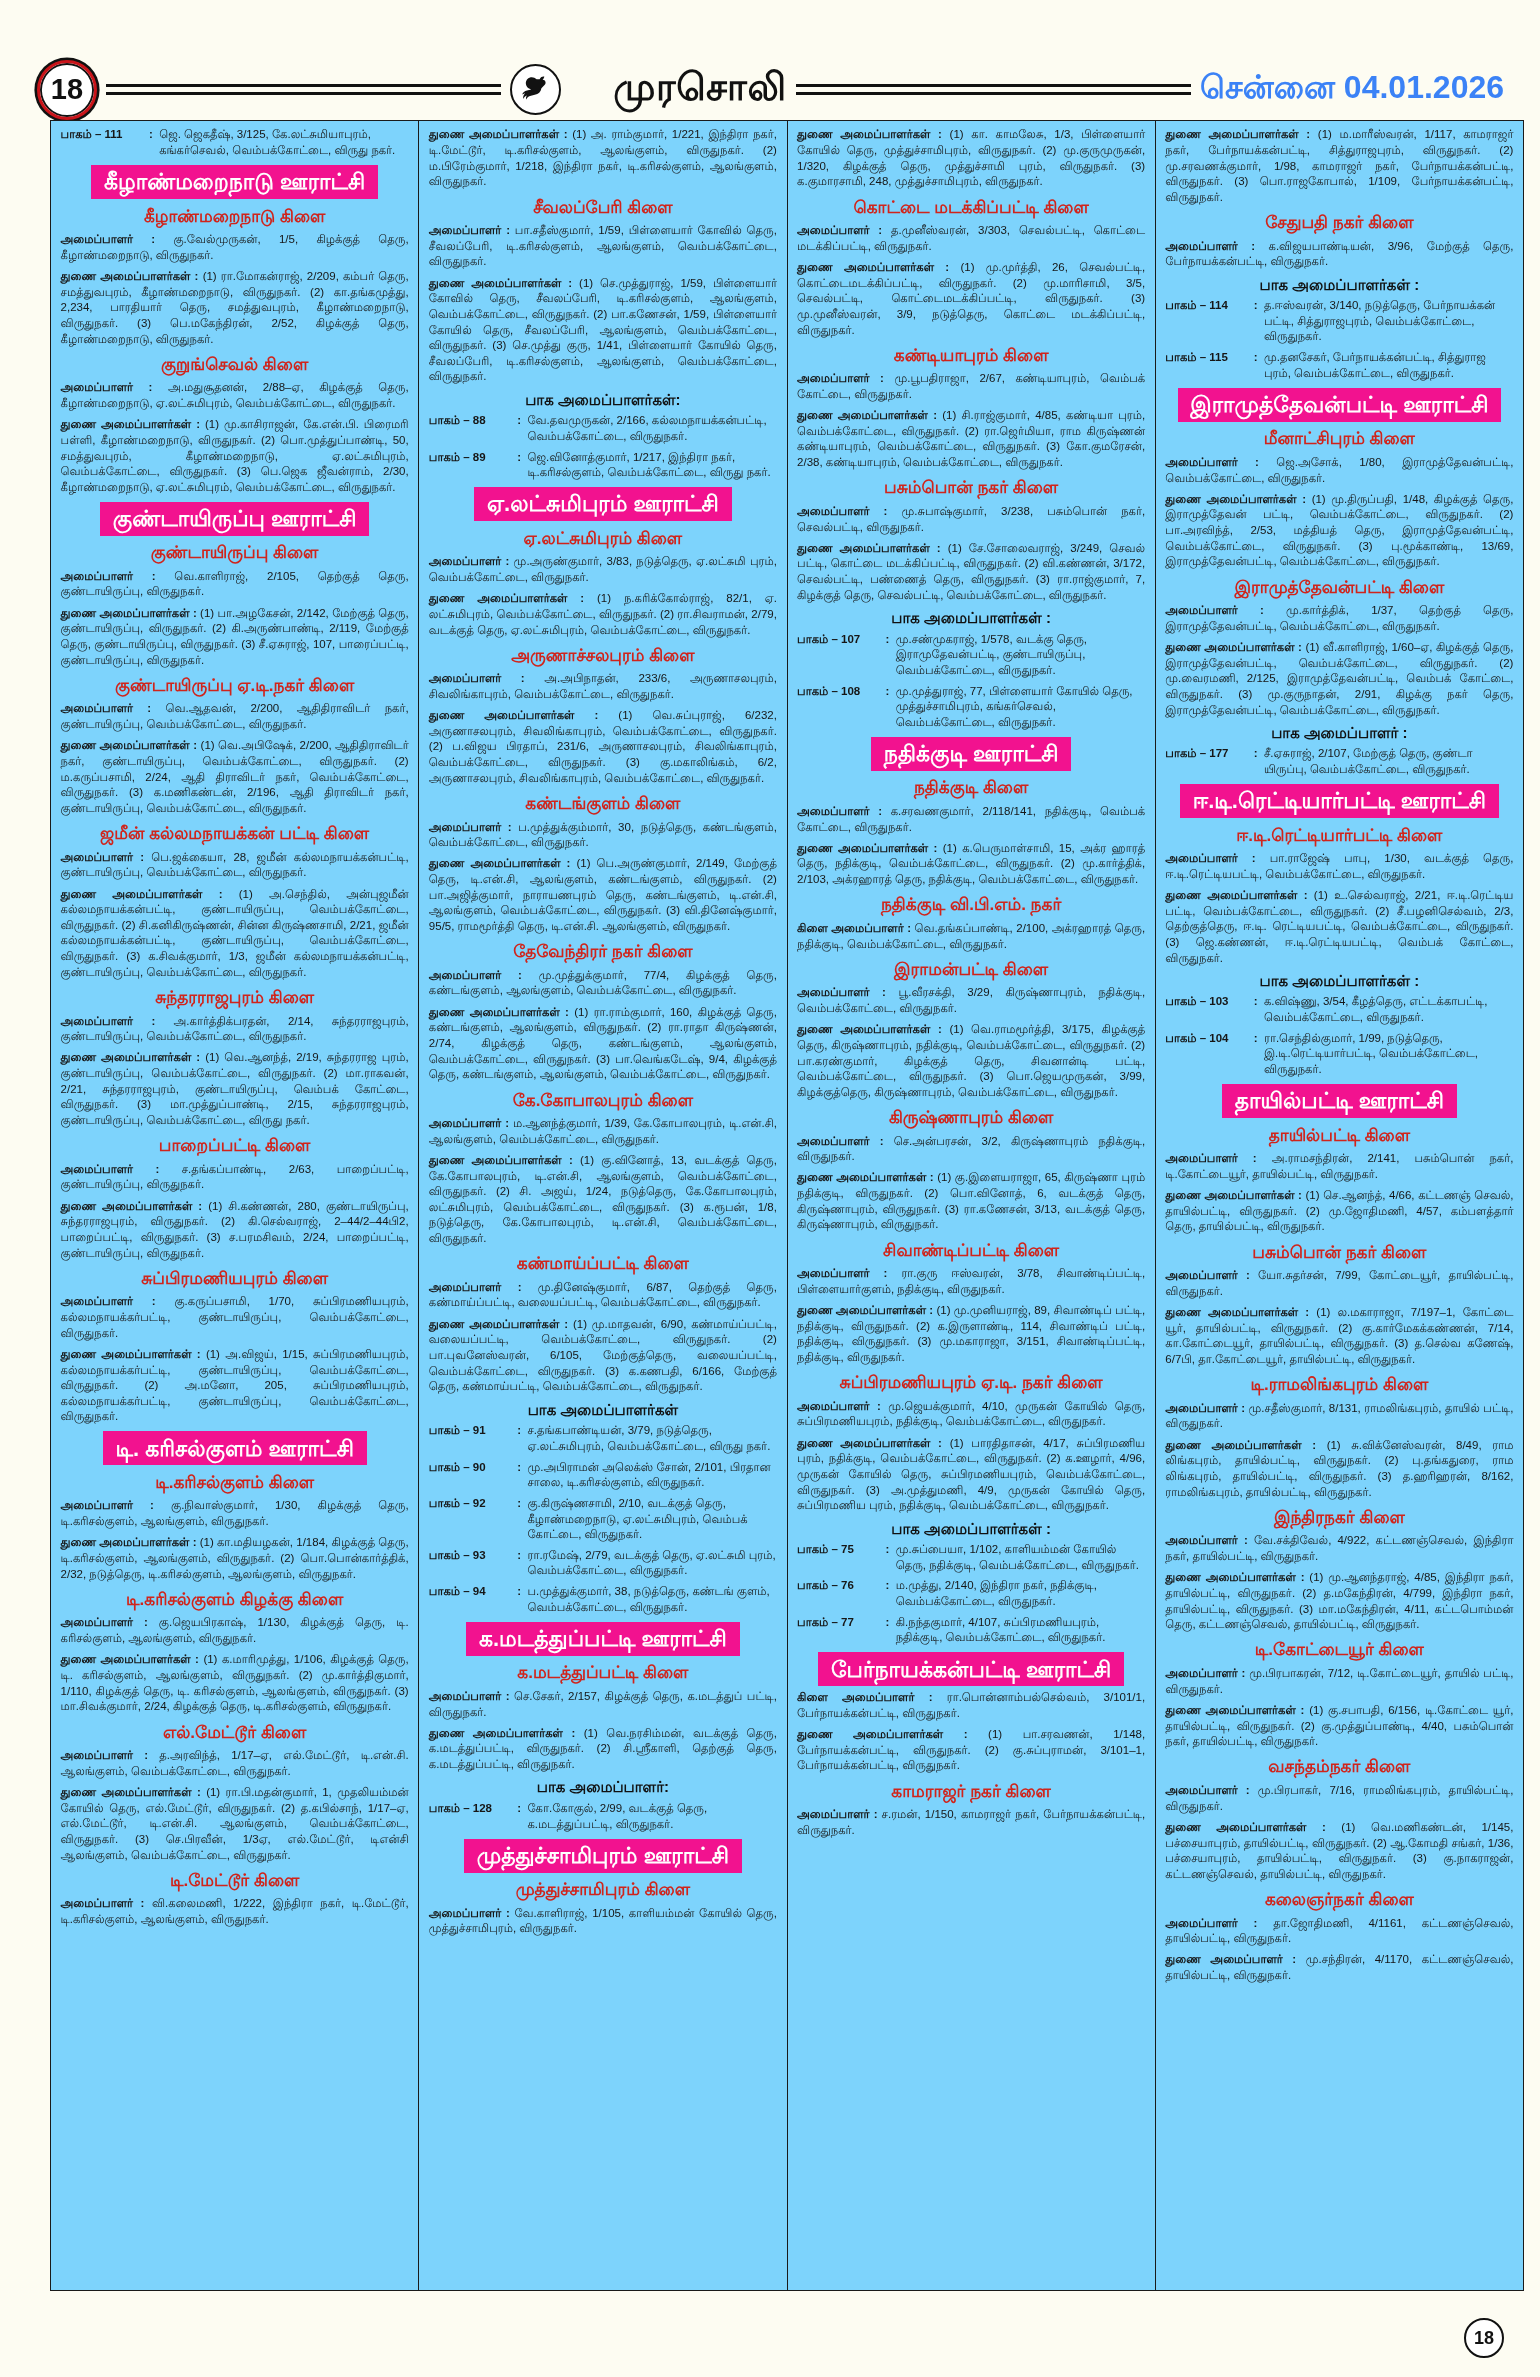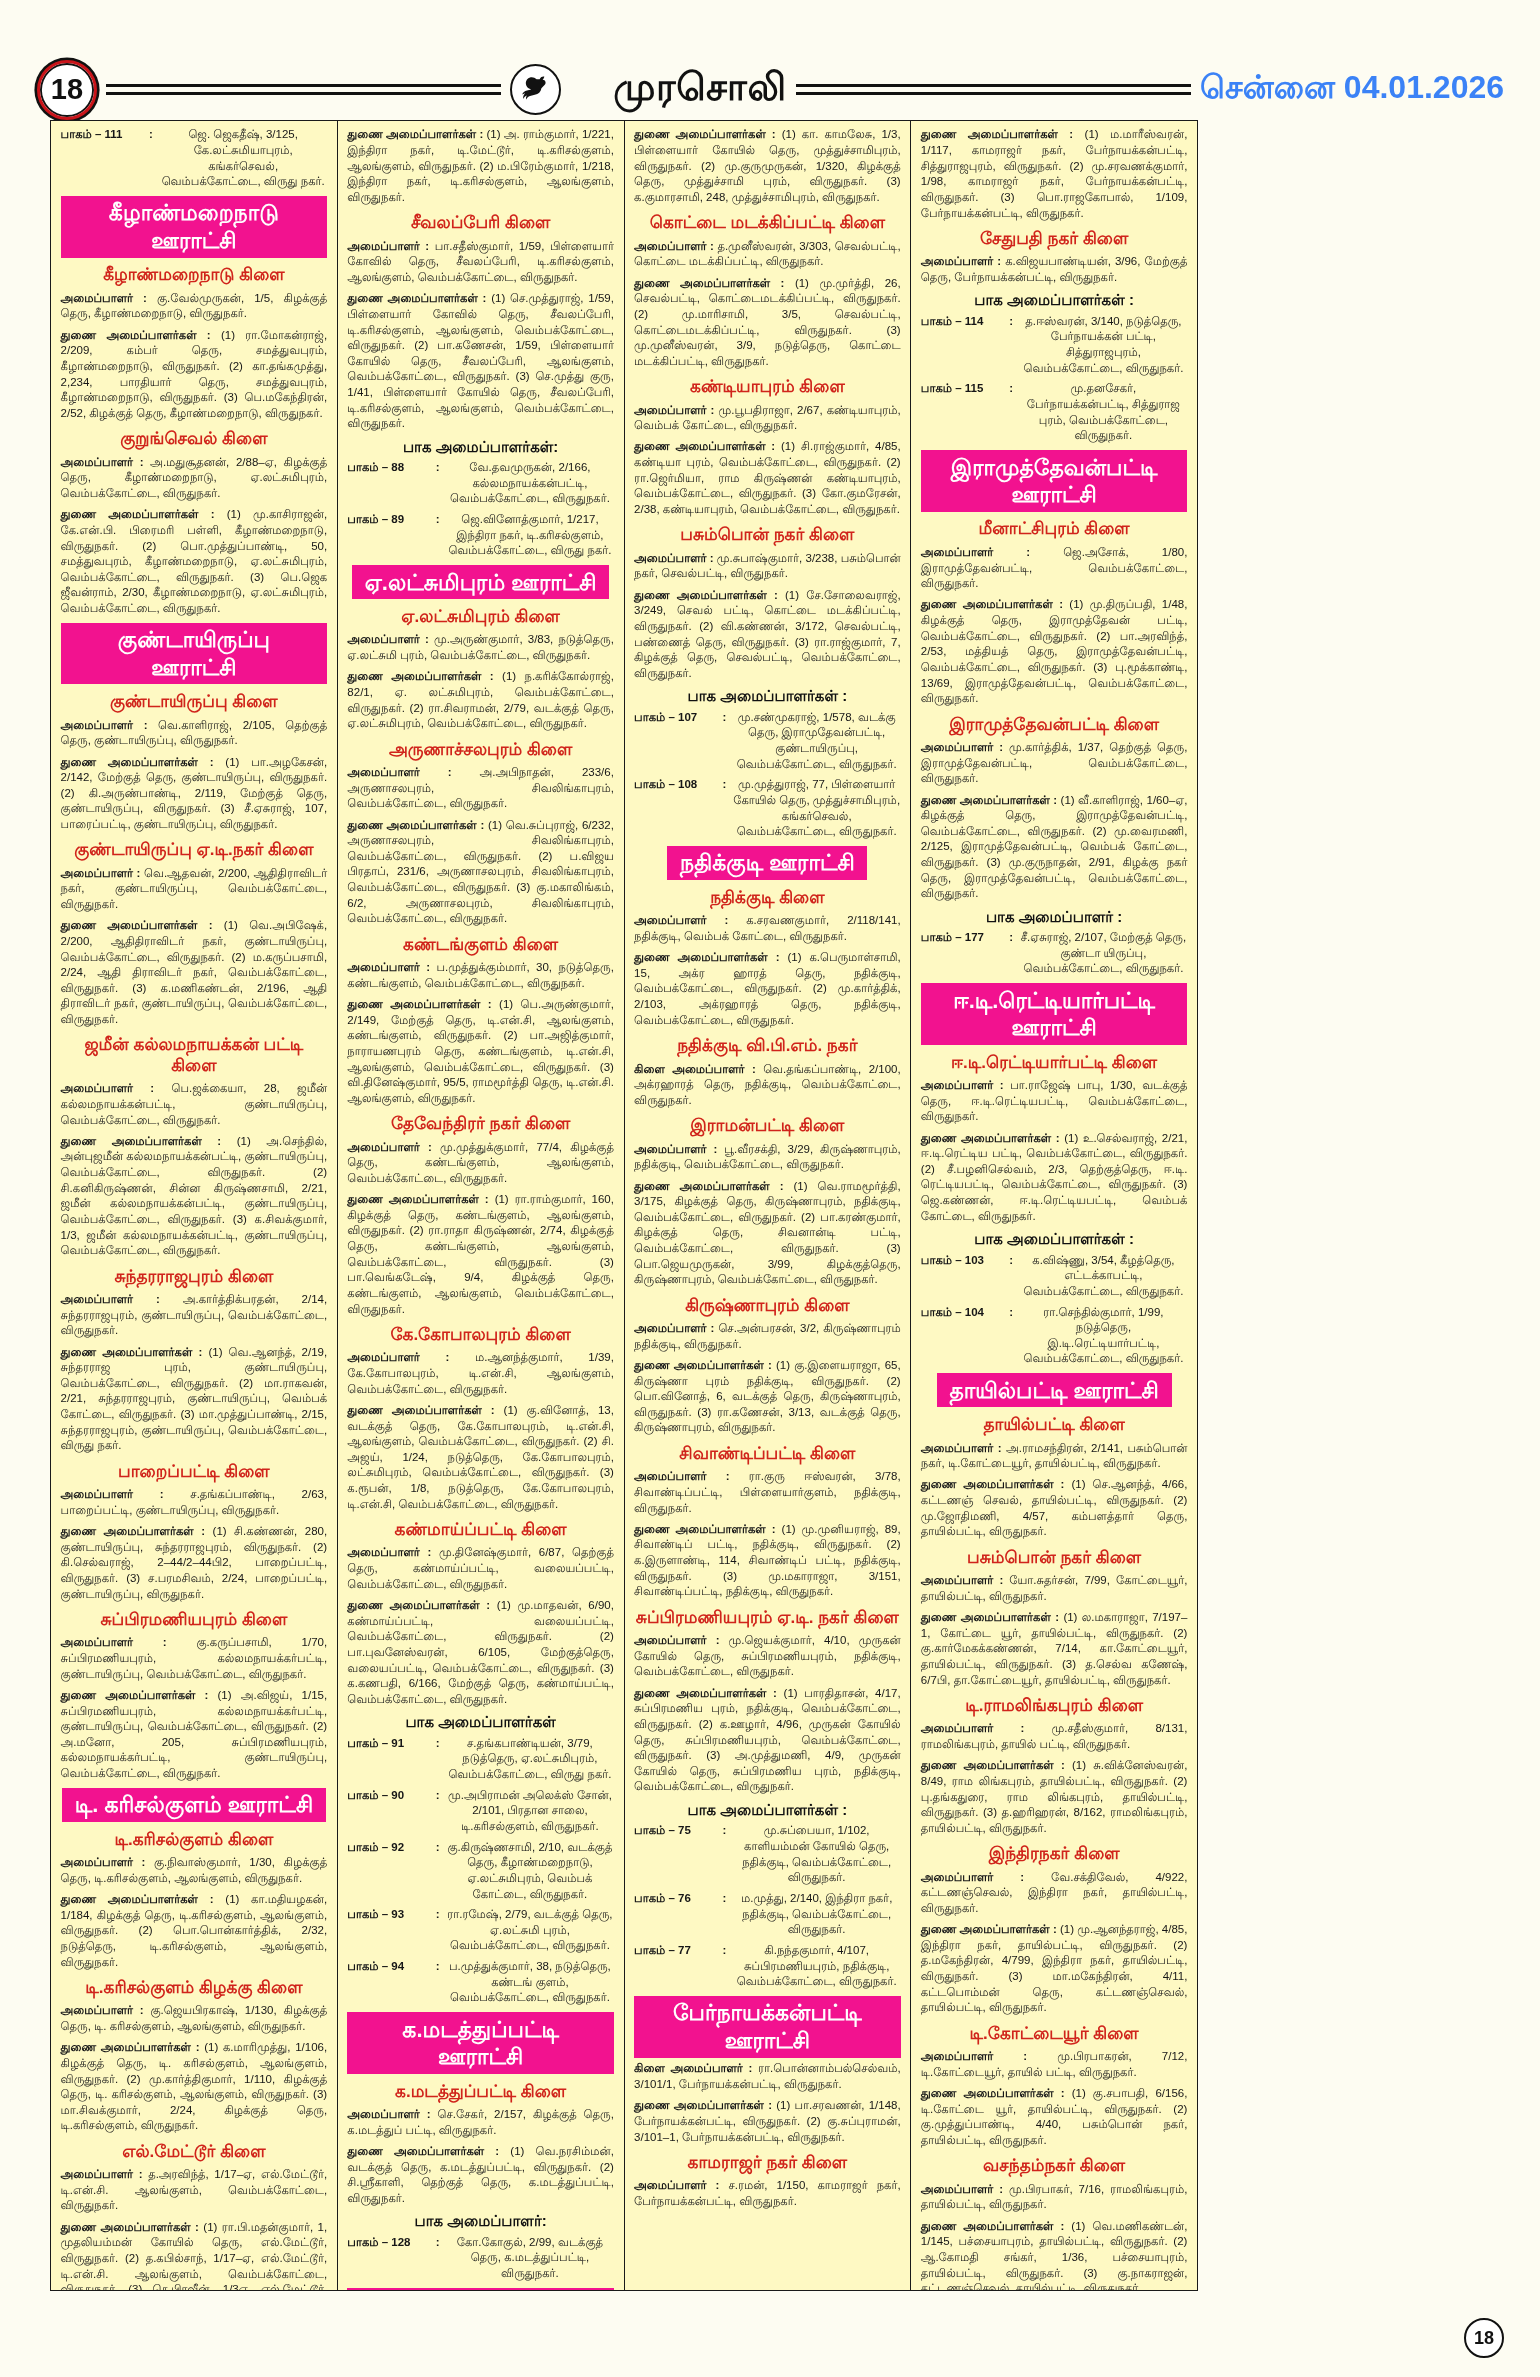--- a/index.html
+++ b/index.html
@@ -22,22 +22,22 @@
   }
   .double-rule{flex:1 1 auto;height:5.1px;border-top:3.2px solid #111;border-bottom:3.2px solid #111;}
   .rooster-badge{
     width:47px;height:47px;border-radius:50%;border:2.6px solid #111;background:#fff;
     display:flex;align-items:center;justify-content:center;flex:0 0 auto;
   }
   .masthead-title{font-size:38px;font-weight:bold;color:#111;letter-spacing:0.6px;flex:0 0 auto;margin-left:43px;}
   .city-date{font-size:32px;font-weight:bold;color:#3b82f6;flex:0 0 auto;white-space:nowrap;}
   
   .content-box{
-    position:absolute;left:50px;top:120px;width:1148px;height:2171px;
-    border:1.9px solid #1a1a1a;box-sizing:border-box;background:#fef9c3;
+    position:absolute;left:50px;top:120px;width:1474px;height:2171px;
+    border:1.9px solid #1a1a1a;box-sizing:border-box;background:#7dd3fc;
     display:flex;flex-direction:row;overflow:hidden;
   }
   .col{
     flex:1 1 0;padding:6.4px 9.6px 3.8px 9.6px;box-sizing:border-box;overflow:hidden;
     border-right:1.3px solid #1a1a1a;
   }
   .col:last-child{border-right:none;}
   
   .pink-banner{
     display:block;width:fit-content;max-width:96%;margin:6.4px auto 3.8px auto;
@@ -53,21 +53,21 @@
   }
   .para{
     font-size:11.5px;line-height:1.36;text-align:justify;margin:0 0 5.7px 0;color:#161616;
   }
   .para b{font-weight:bold;}
   .pagam-row{
     display:flex;font-size:11.5px;line-height:1.36;margin:0 0 5.1px 0;color:#161616;
   }
   .pagam-label{flex:0 0 82px;font-weight:bold;white-space:nowrap;}
   .pagam-colon{flex:0 0 16.6px;text-align:center;font-weight:bold;}
-  .pagam-text{flex:1 1 auto;text-align:center;}
+  .pagam-text{flex:1 1 auto;text-align:left;}
   
   .footer-badge{
     position:absolute;right:37px;top:2318px;
     width:36px;height:36px;border-radius:50%;border:2.6px solid #111;background:#fff;
     display:flex;align-items:center;justify-content:center;
     font-weight:bold;font-size:18px;color:#111;
   }
 </style>
 </head>
 <body>

